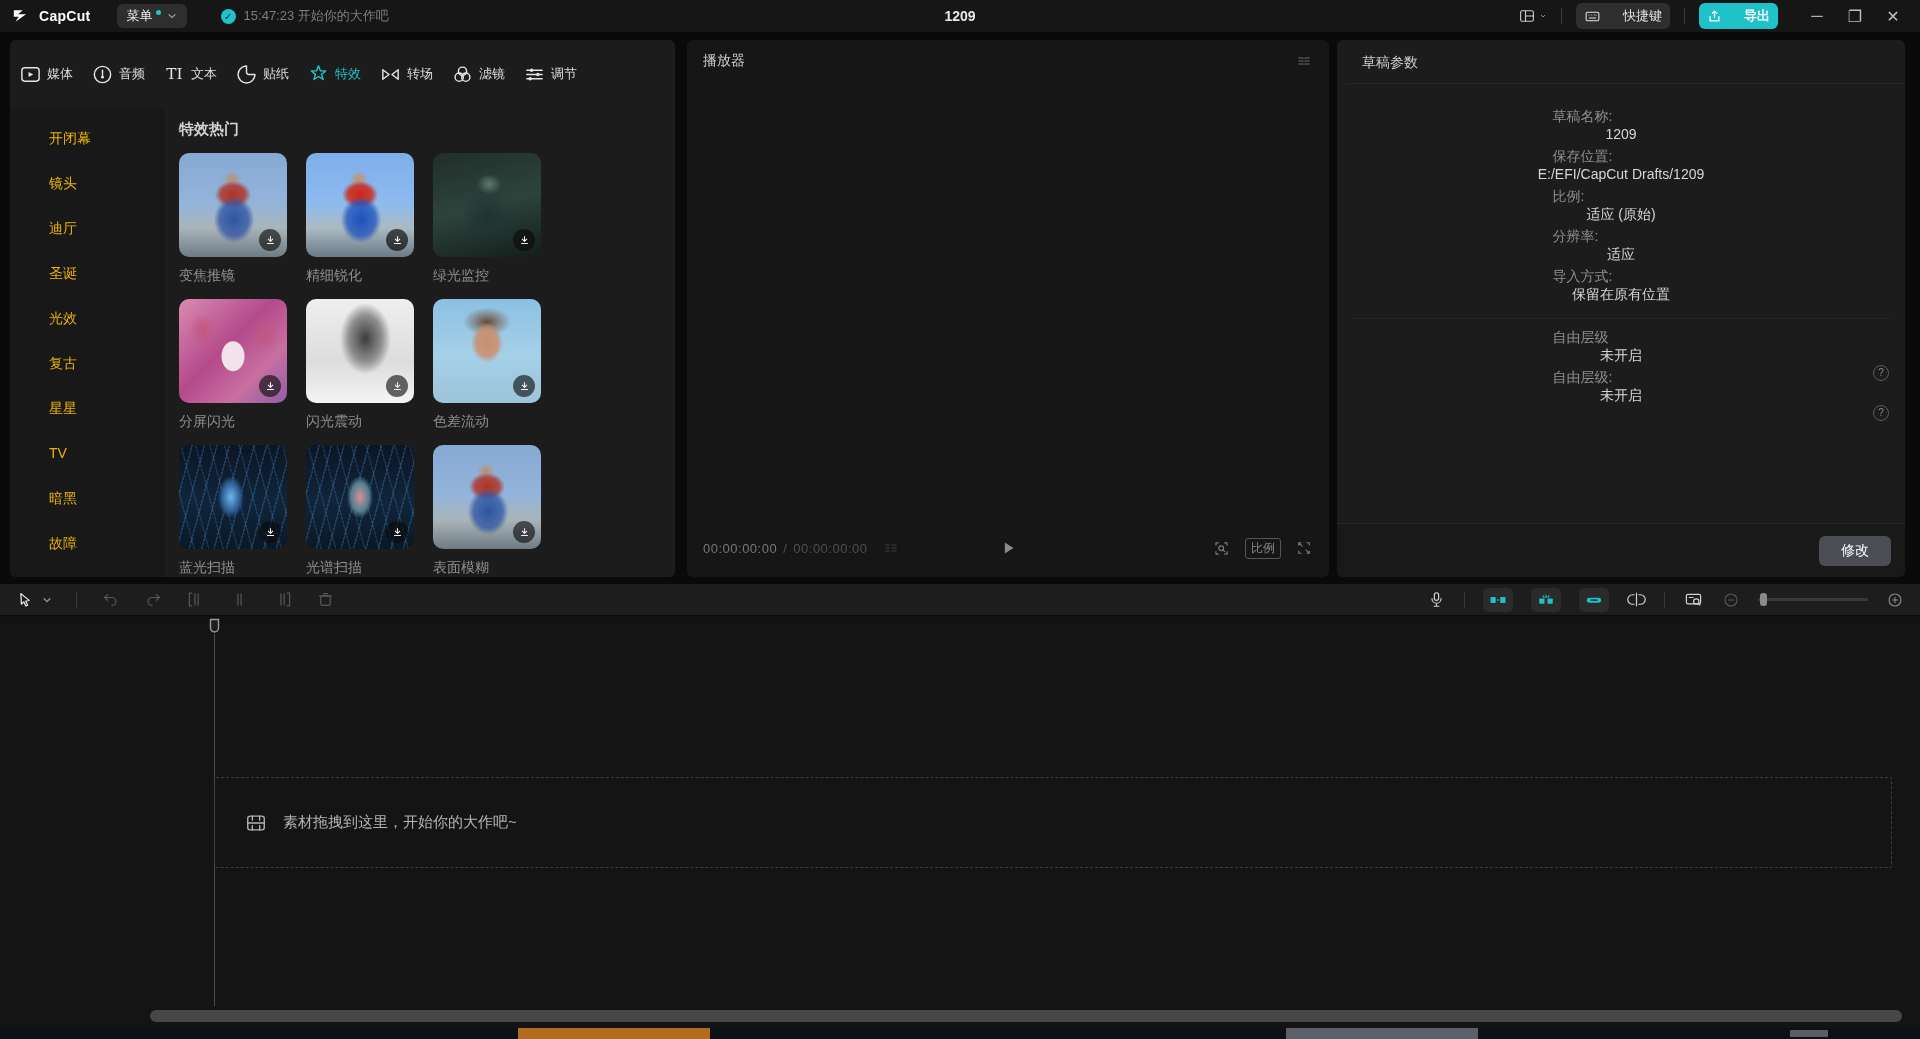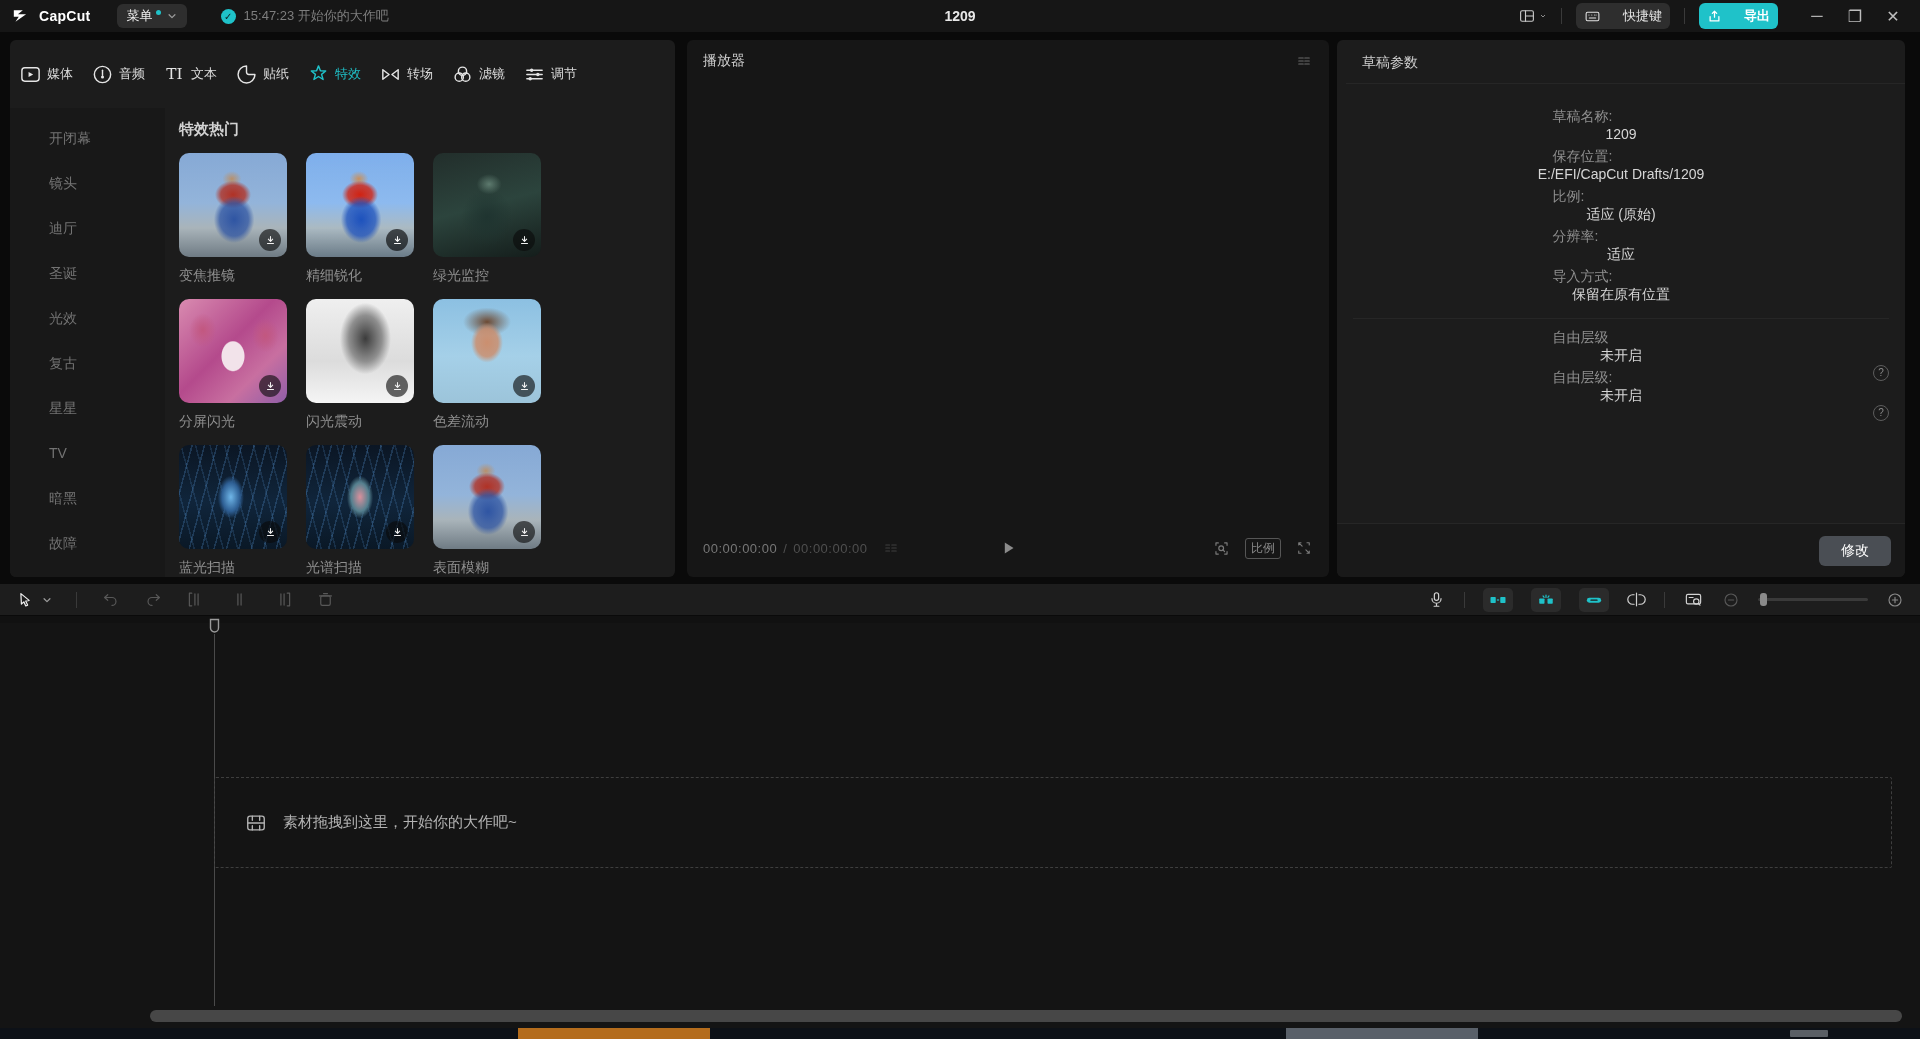--- a/index.html
+++ b/index.html
@@ -37,21 +37,21 @@
   .draft-panel { left:1337px; top:40px; width:568px; height:537px; background:#1c1c1c; }
 
   
   .tabbar { display:flex; padding-left:4px; height:68px; }
   .tab { width:64px; margin-right:8px; display:flex; flex-direction:row; align-items:center;
     justify-content:center; gap:5px; color:#dcdcdc; font-size:13px; cursor:default; }
   .tab .ticon { color:#e4e4e4; }
   .tab.active, .tab.active .ticon { color:var(--accent); }
   .panel-body { display:flex; height:469px; }
   .cats { width:155px; background:#181818; padding-top:8px; flex:none; }
-  .cat-item { height:45px; line-height:45px; padding-left:39px; font-size:14px; color:#737373; cursor:default; }
+  .cat-item { height:45px; line-height:45px; padding-left:39px; font-size:14px; color:#eab308; cursor:default; }
   .fx-area { flex:1; padding:12px 0 0 14px; overflow:hidden; }
   .fx-title { font-size:15px; color:#d2d2d2; font-weight:bold; }
   .fx-grid { margin-top:14px; display:grid; grid-template-columns:repeat(3,108px); column-gap:19px; }
   .fx-cell { height:146px; }
   .thumb { position:relative; width:108px; height:104px; border-radius:10px; overflow:hidden; }
   .fx-label { margin-top:10px; font-size:14px; color:#8f8f8f; }
   .dl-badge { position:absolute; right:6px; bottom:6px; width:22px; height:22px; border-radius:50%;
     background:rgba(10,10,10,.62); display:flex; align-items:center; justify-content:center; color:#f0f0f0; }
   
   .t1,.t2,.t9 { background:

